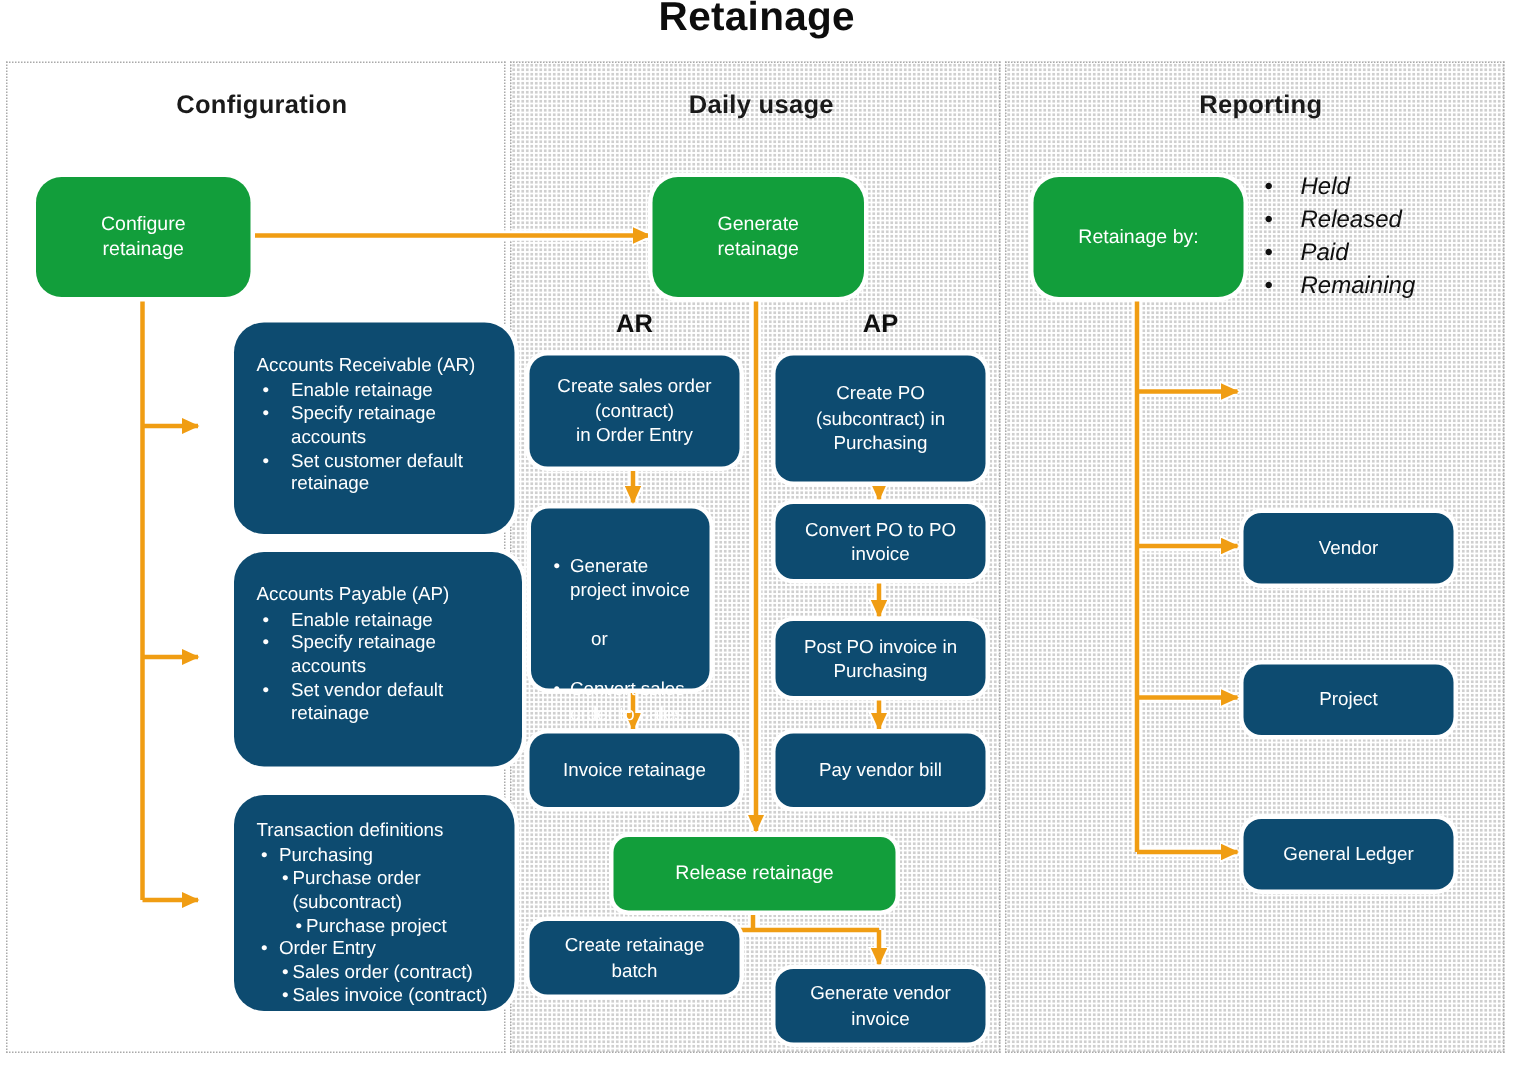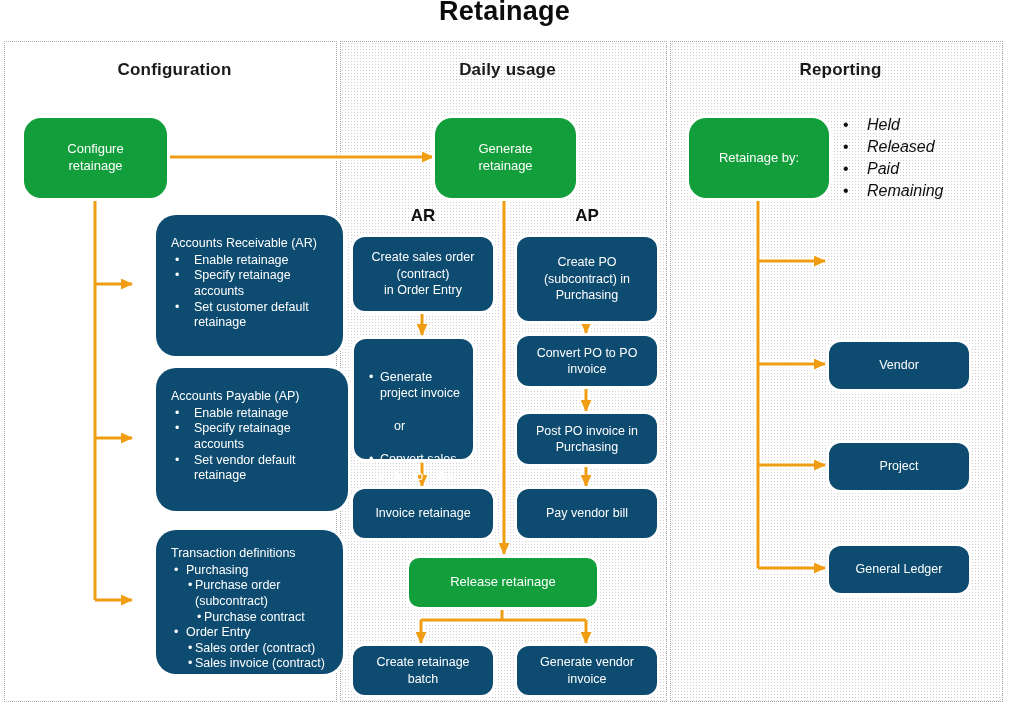--- a/index.html
+++ b/index.html
@@ -162,21 +162,21 @@
         <li>Set vendor default
 retainage</li>
       </ul>
     </div>
 
     <div class="box cfgbox txbox" style="left:131px;top:488px;width:187px;height:144px;">
       <div class="bx-title">Transaction definitions</div>
       <div class="ln lv1">Purchasing</div>
       <div class="ln lv2">Purchase order
 (subcontract)</div>
-      <div class="ln lv3">Purchase contract</div>
+      <div class="ln lv3">Purchase project</div>
       <div class="ln lv1">Order Entry</div>
       <div class="ln lv2">Sales order (contract)</div>
       <div class="ln lv2">Sales invoice (contract)</div>
     </div>
   </section>
 
   <section class="panel stipple" style="left:340px;width:327px;">
     <h2 class="panel-header">Daily usage</h2>
 
     <div class="box gbox" style="left:94px;top:76px;width:141px;height:80px;">Generate
@@ -204,21 +204,21 @@
 (subcontract) in
 Purchasing</div>
     <div class="box flow" style="left:176px;top:294px;width:140px;height:50px;">Convert PO to PO
 invoice</div>
     <div class="box flow" style="left:176px;top:372px;width:140px;height:50px;">Post PO invoice in
 Purchasing</div>
     <div class="box flow" style="left:176px;top:447px;width:140px;height:49px;">Pay vendor bill</div>
 
     <div class="box gbox release" style="left:68px;top:516px;width:188px;height:49px;">Release retainage</div>
 
-    <div class="box flow" style="left:12px;top:604px;width:140px;height:49px;">Create retainage
+    <div class="box flow" style="left:12px;top:572px;width:140px;height:49px;">Create retainage
 batch</div>
     <div class="box flow" style="left:176px;top:604px;width:140px;height:49px;">Generate vendor
 invoice</div>
   </section>
 
   <section class="panel stipple" style="left:670px;width:333px;">
     <h2 class="panel-header">Reporting</h2>
 
     <div class="box gbox" style="left:18px;top:76px;width:140px;height:80px;">Retainage by:</div>
 

